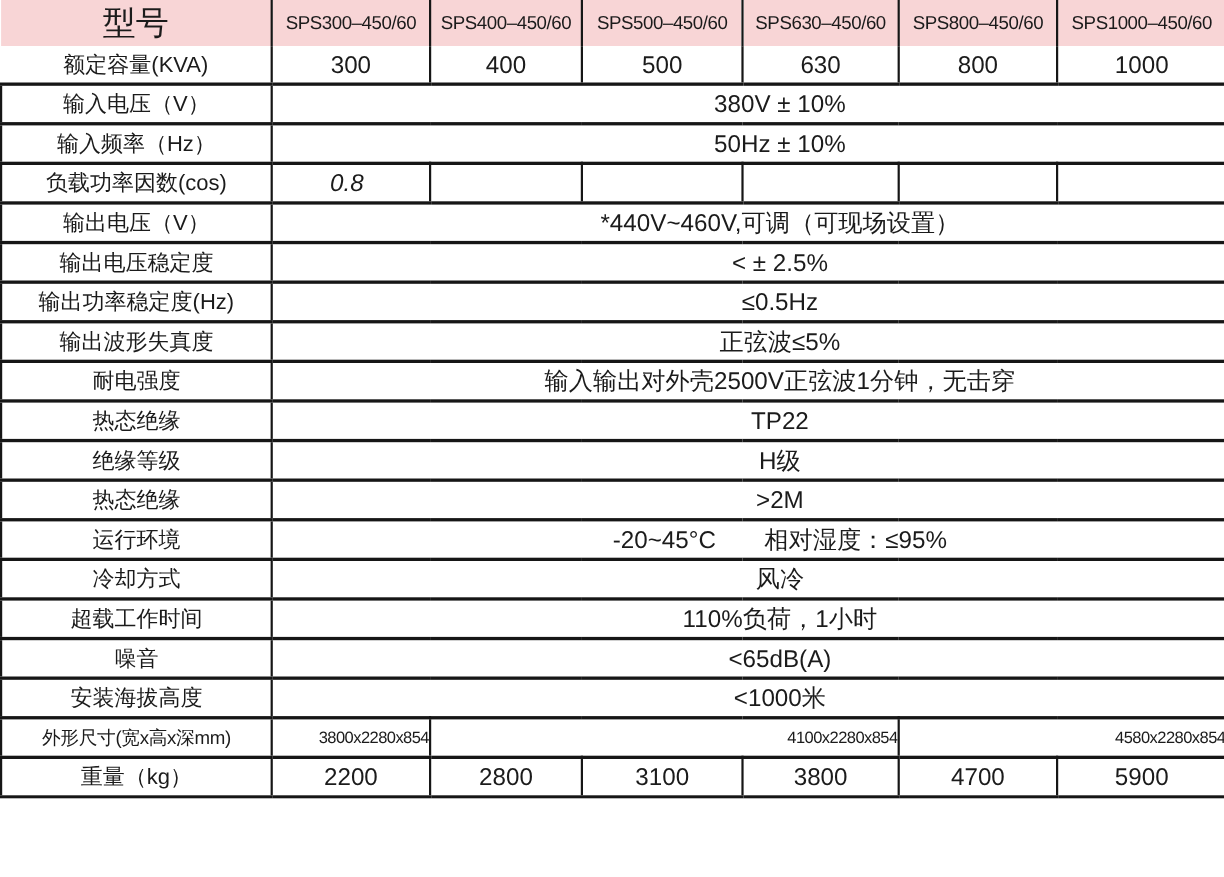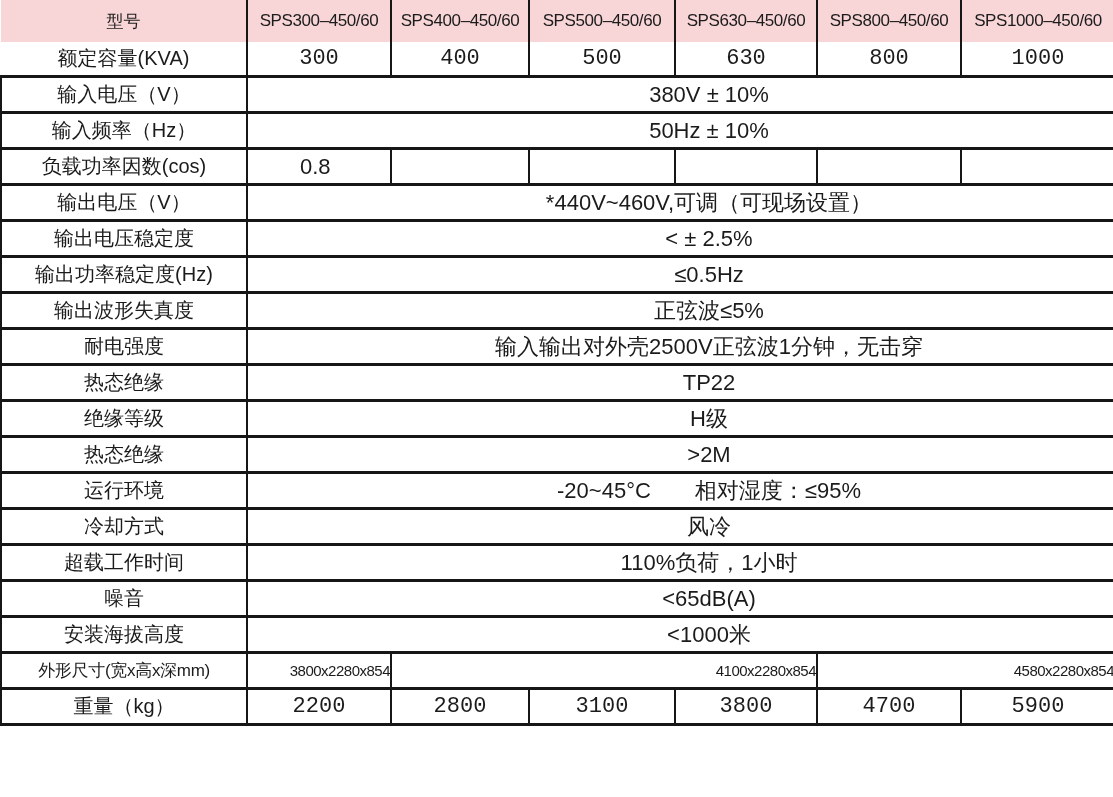--- a/index.html
+++ b/index.html
@@ -23,25 +23,25 @@
   }
   tr td:last-child { border-right: none; }
   
   tr.hdr-row td { background: #f8d5d6; border-top: none; border-bottom: none; height: 42px; }
   tr.r0 td { border-top: none; margin-left: 33px; }
   tr.hdr-row td.lbl, tr.r0 td.lbl { border-left: none; }
 
   .lbl   { text-align: center; font-size: 20px; }
   .lbl-small { font-size: 17px; letter-spacing: -0.3px; }
   .model { text-align: center; font-size: 17px; letter-spacing: -0.4px; }
-  .num   { text-align: center; font-size: 22px; font-family: Liberation Mono, monospace; }
+  .num   { text-align: center; font-size: 22px; }
   .spanv { text-align: center; padding-left: 56px; font-size: 22px; }
-  .val-left { text-align: left; padding-left: 52px; font-size: 22px; }
+  .val-left { text-align: left; padding-left: 52px; font-size: 22px; font-style: italic; }
   .dim   { text-align: right; font-size: 15px; letter-spacing: -0.5px; }
-  .hdr   { font-size: 17px; }
+  .hdr   { font-size: 30px; }
 </style>
 </head>
 <body>
 
 <table>
   <colgroup>
     <col style="width:246px">
       <col style="width:144px">
       <col style="width:138px">
     <col style="width:146px">

